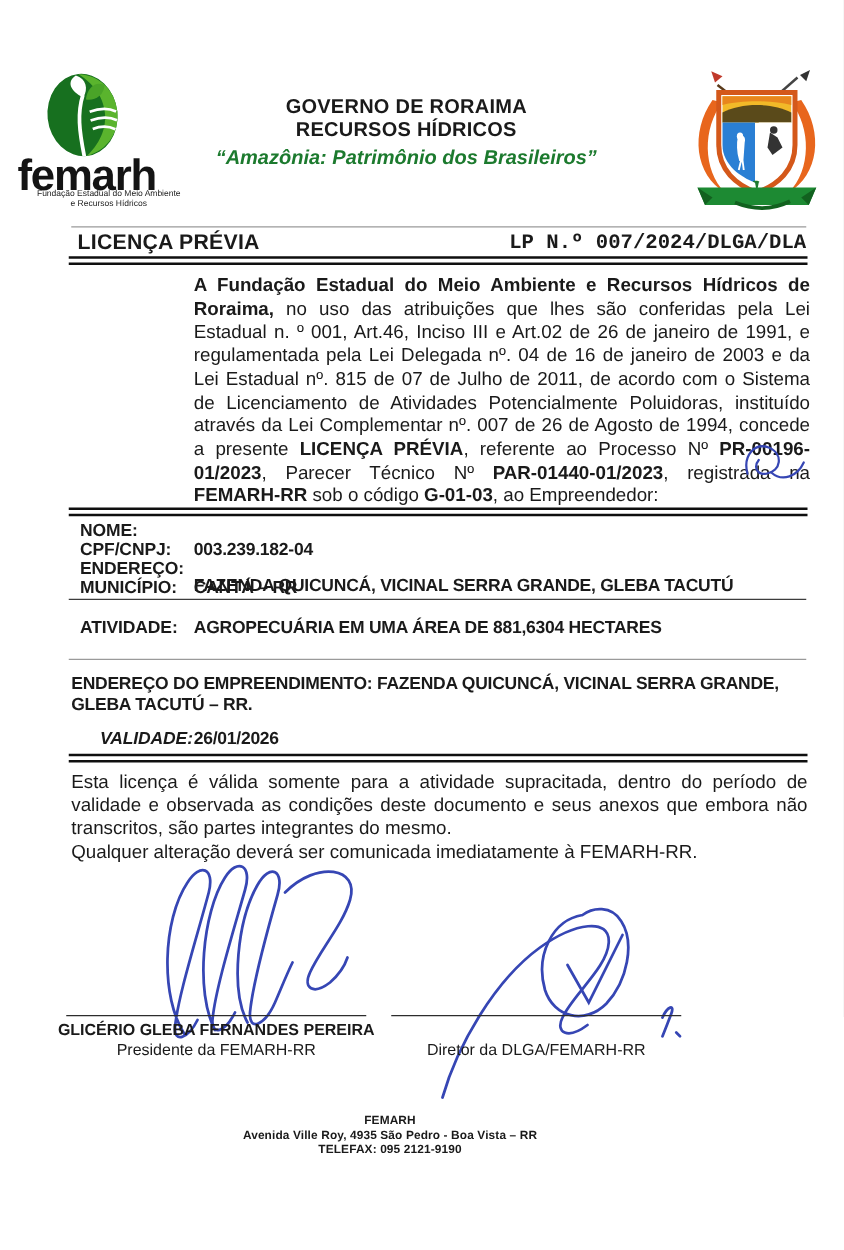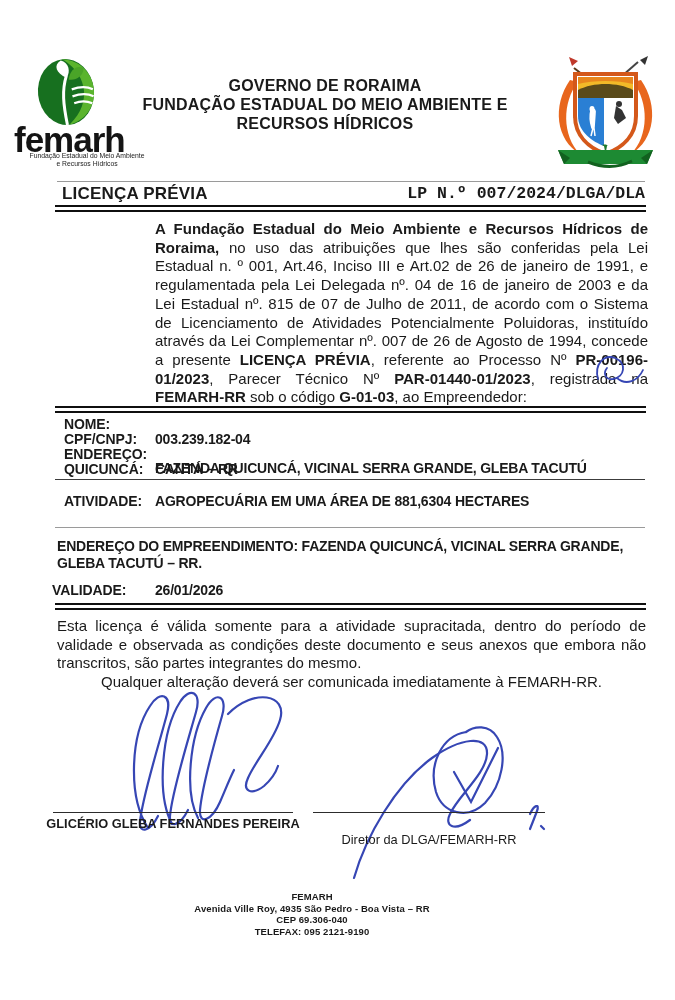--- a/index.html
+++ b/index.html
@@ -56,22 +56,22 @@
       <text x="0" y="96" font-family="Liberation Sans, sans-serif" font-weight="bold" font-size="35" letter-spacing="-1" fill="#141414" id="logo-wordmark">femarh</text>
     </svg>
     <div style="position:absolute;left:0;top:96px;width:146px;text-align:center;font-size:6.8px;line-height:7.5px;color:#222;">
       <div>Fundação Estadual do Meio Ambiente</div>
       <div>e Recursos Hídricos</div>
     </div>
   </div>
 
   <div class="abs hdr-center">
     <div class="hdr-line">GOVERNO DE RORAIMA</div>
-    <div class="hdr-line">FUNDAÇÃO ESTADUAL DO MEIO AMBIENTE E</div>
     <div class="hdr-line">RECURSOS HÍDRICOS</div>
+    <div class="motto" style="color:#1c7a2e;">“Amazônia: Patrimônio dos Brasileiros”</div>
   </div>
 
   <div class="abs" style="left:548px;top:54px;width:115px;height:120px;">
     <svg width="115" height="120" viewBox="0 0 115 120">
       <line x1="26" y1="14" x2="88" y2="62" stroke="#5a3a1a" stroke-width="2"></line>
       <line x1="90" y1="8" x2="26" y2="64" stroke="#444" stroke-width="2"></line>
       <path d="M92,6 l8,-4 l-3,9 Z" fill="#333"></path>
       <path d="M24,12 l-3,-9 l9,4 Z" fill="#c0392b"></path>
       <path d="M22,26 C4,52 8,86 32,100 C14,82 14,48 30,28 Z" fill="#e8661d"></path>
       <path d="M93,26 C111,52 107,86 83,100 C101,82 101,48 85,28 Z" fill="#e8661d"></path>
@@ -109,43 +109,43 @@
     </svg>
   </div>
 
   <div class="abs rule-double" style="left:55px;top:406px;width:591px;"></div>
 
   <div class="abs lbl" style="left:64px;top:416px;">NOME:</div>
   <div class="abs lbl" style="left:64px;top:431px;">CPF/CNPJ:</div>
   <div class="abs val" style="left:155px;top:431px;">003.239.182-04</div>
   <div class="abs lbl" style="left:64px;top:446px;">ENDEREÇO:</div>
   <div class="abs val" style="left:155px;top:460px;">FAZENDA QUICUNCÁ, VICINAL SERRA GRANDE, GLEBA TACUTÚ</div>
-  <div class="abs lbl" style="left:64px;top:461px;">QUICUNCÁ:</div>
+  <div class="abs lbl" style="left:64px;top:461px;">MUNICÍPIO:</div>
   <div class="abs val" style="left:155px;top:461px;">CANTÁ – RR</div>
 
   <div class="abs rule-thin" style="left:55px;top:479px;width:590px;"></div>
 
   <div class="abs lbl" style="left:64px;top:493px;">ATIVIDADE:</div>
   <div class="abs val" style="left:155px;top:493px;">AGROPECUÁRIA EM UMA ÁREA DE 881,6304 HECTARES</div>
 
   <div class="abs rule-faint" style="left:55px;top:527px;width:590px;"></div>
 
   <div class="abs bold-par" style="left:57px;top:538px;">
     <div>ENDEREÇO DO EMPREENDIMENTO: FAZENDA QUICUNCÁ, VICINAL SERRA GRANDE,</div>
     <div>GLEBA TACUTÚ – RR.</div>
   </div>
 
-  <div class="abs lbl" style="left:52px;top:582px;">VALIDADE:</div>
+  <div class="abs lbl" style="left:80px;top:582px;font-style:italic;">VALIDADE:</div>
   <div class="abs val" style="left:155px;top:582px;">26/01/2026</div>
 
   <div class="abs rule-double" style="left:55px;top:603px;width:591px;"></div>
 
   <div class="abs closing" style="left:57px;top:617px;width:589px;">
     <div>Esta licença é válida somente para a atividade supracitada, dentro do período de validade e observada as condições deste documento e seus anexos que embora não transcritos, são partes integrantes do mesmo.</div>
-    <div style="text-align:center;">Qualquer alteração deverá ser comunicada imediatamente à FEMARH-RR.</div>
+    <div style="text-align:left;">Qualquer alteração deverá ser comunicada imediatamente à FEMARH-RR.</div>
   </div>
 
 
   <div class="abs" style="left:110px;top:686px;width:200px;height:150px;">
     <svg width="200" height="150" viewBox="0 0 200 150">
       <g fill="none" stroke="#3646b4" stroke-width="2.2" stroke-linecap="round">
         <path d="M38,142 C18,112 20,50 40,20 C50,4 62,8 57,28 C48,62 32,112 30,136 C29,148 40,146 48,130"></path>
         <path d="M62,138 C46,108 52,44 70,16 C80,0 92,6 86,26 C77,58 62,106 60,130 C59,143 70,140 78,124"></path>
         <path d="M88,132 C74,106 80,50 96,22 C106,4 118,10 112,30 C104,58 92,102 90,124 C89,140 102,134 110,116 C116,102 120,92 124,84"></path>
         <path d="M118,28 C144,2 178,8 170,34 C164,54 146,74 138,92 C132,105 141,110 154,100 C162,93 166,86 168,80"></path>
@@ -160,24 +160,24 @@
         <path d="M128,22 C104,26 90,54 98,82 C105,104 130,110 147,93 C164,75 170,44 159,27 C151,14 136,16 128,22"></path>
         <path d="M116,62 L133,92 L160,38"></path>
         <path d="M192,104 C196,95 202,93 199,101 C196,109 194,114 192,119"></path>
         <path d="M203,116 l3,3"></path>
       </g>
     </svg>
   </div>
 
   <div class="abs sig-line" style="left:53px;top:812px;width:240px;"></div>
   <div class="abs sig-name" style="left:45px;top:816px;width:256px;">GLICÉRIO GLEBA FERNANDES PEREIRA</div>
+  <div class="abs sig-title" style="left:53px;top:832px;width:240px;">Presidente da FEMARH-RR</div>
 
   <div class="abs sig-line" style="left:313px;top:812px;width:232px;"></div>
   <div class="abs sig-title" style="left:313px;top:832px;width:232px;">Diretor  da DLGA/FEMARH-RR</div>
 
   <div class="abs footer" style="left:112px;top:891px;width:400px;">
     <div>FEMARH</div>
     <div>Avenida Ville Roy, 4935 São Pedro - Boa Vista – RR</div>
-    <div>CEP 69.306-040</div>
     <div>TELEFAX: 095 2121-9190</div>
   </div>
 
 </div>
 
 </body></html>

